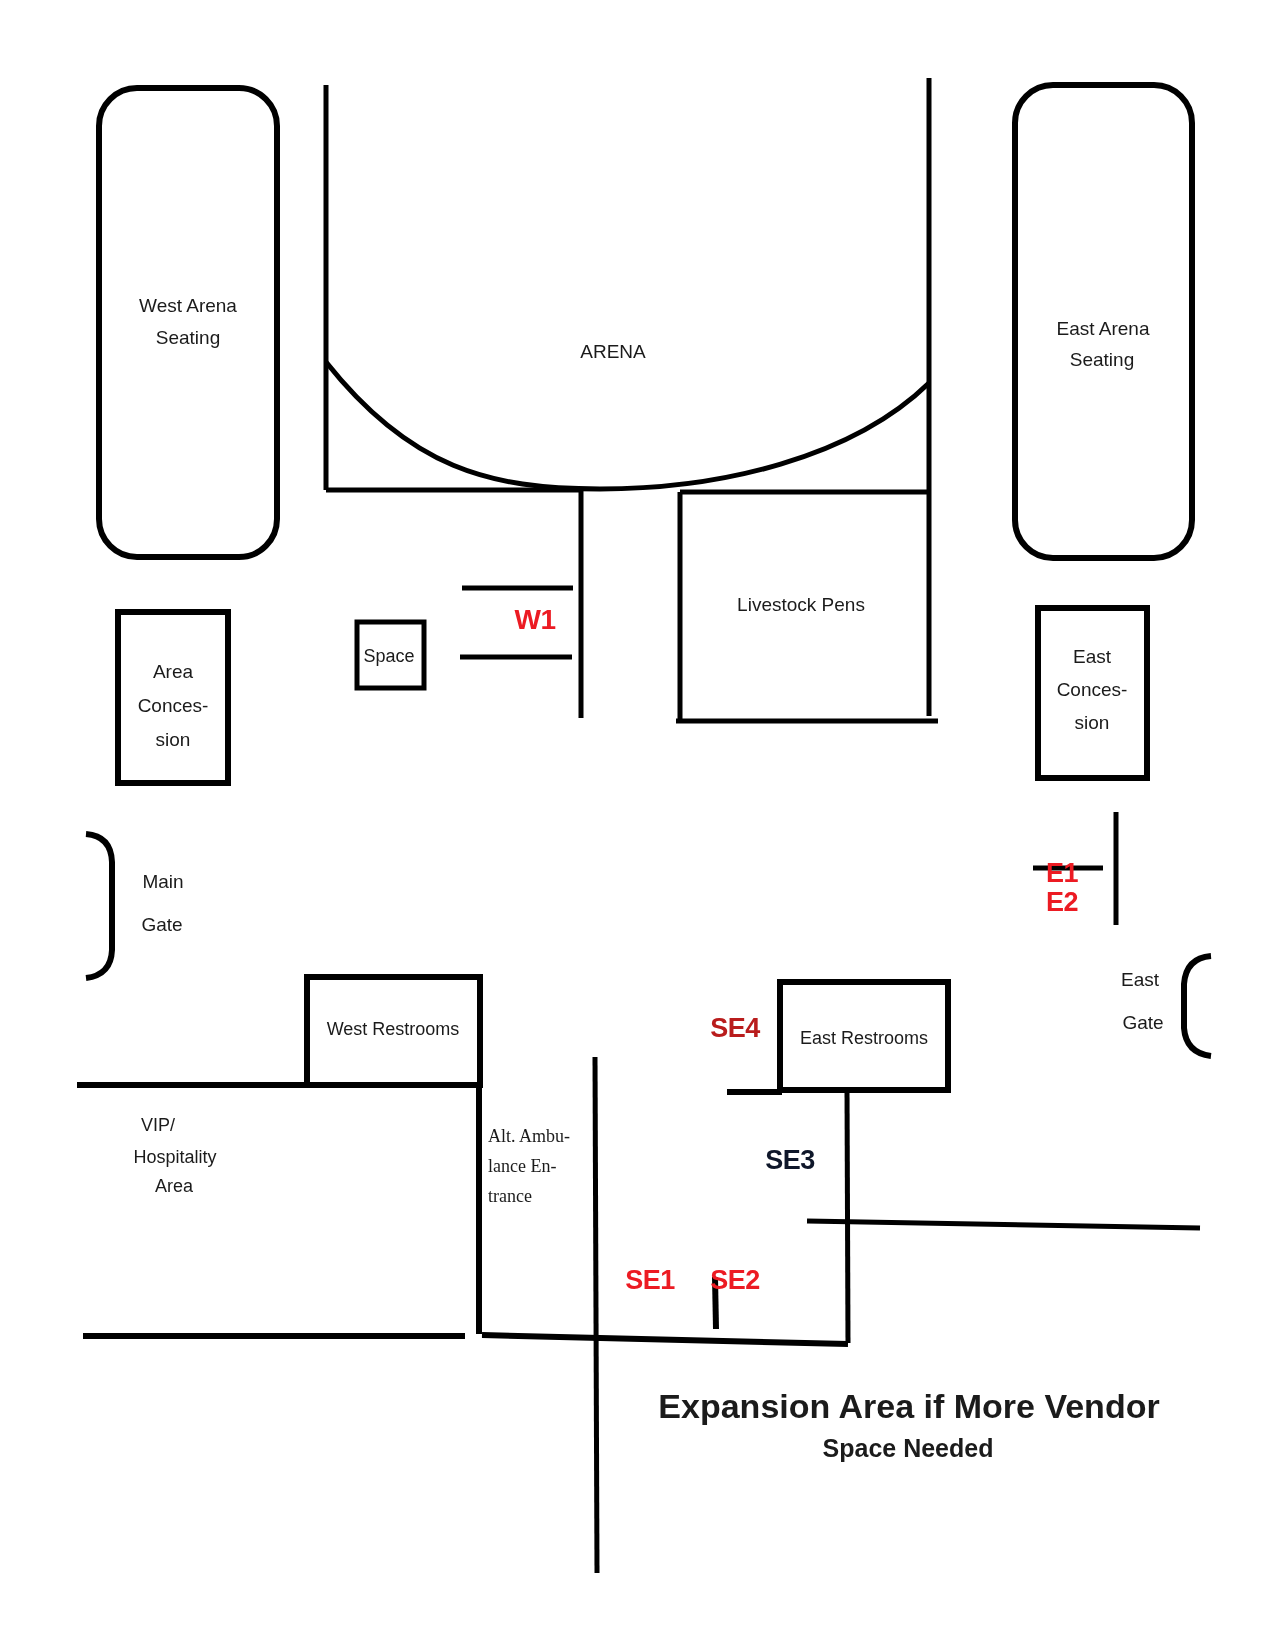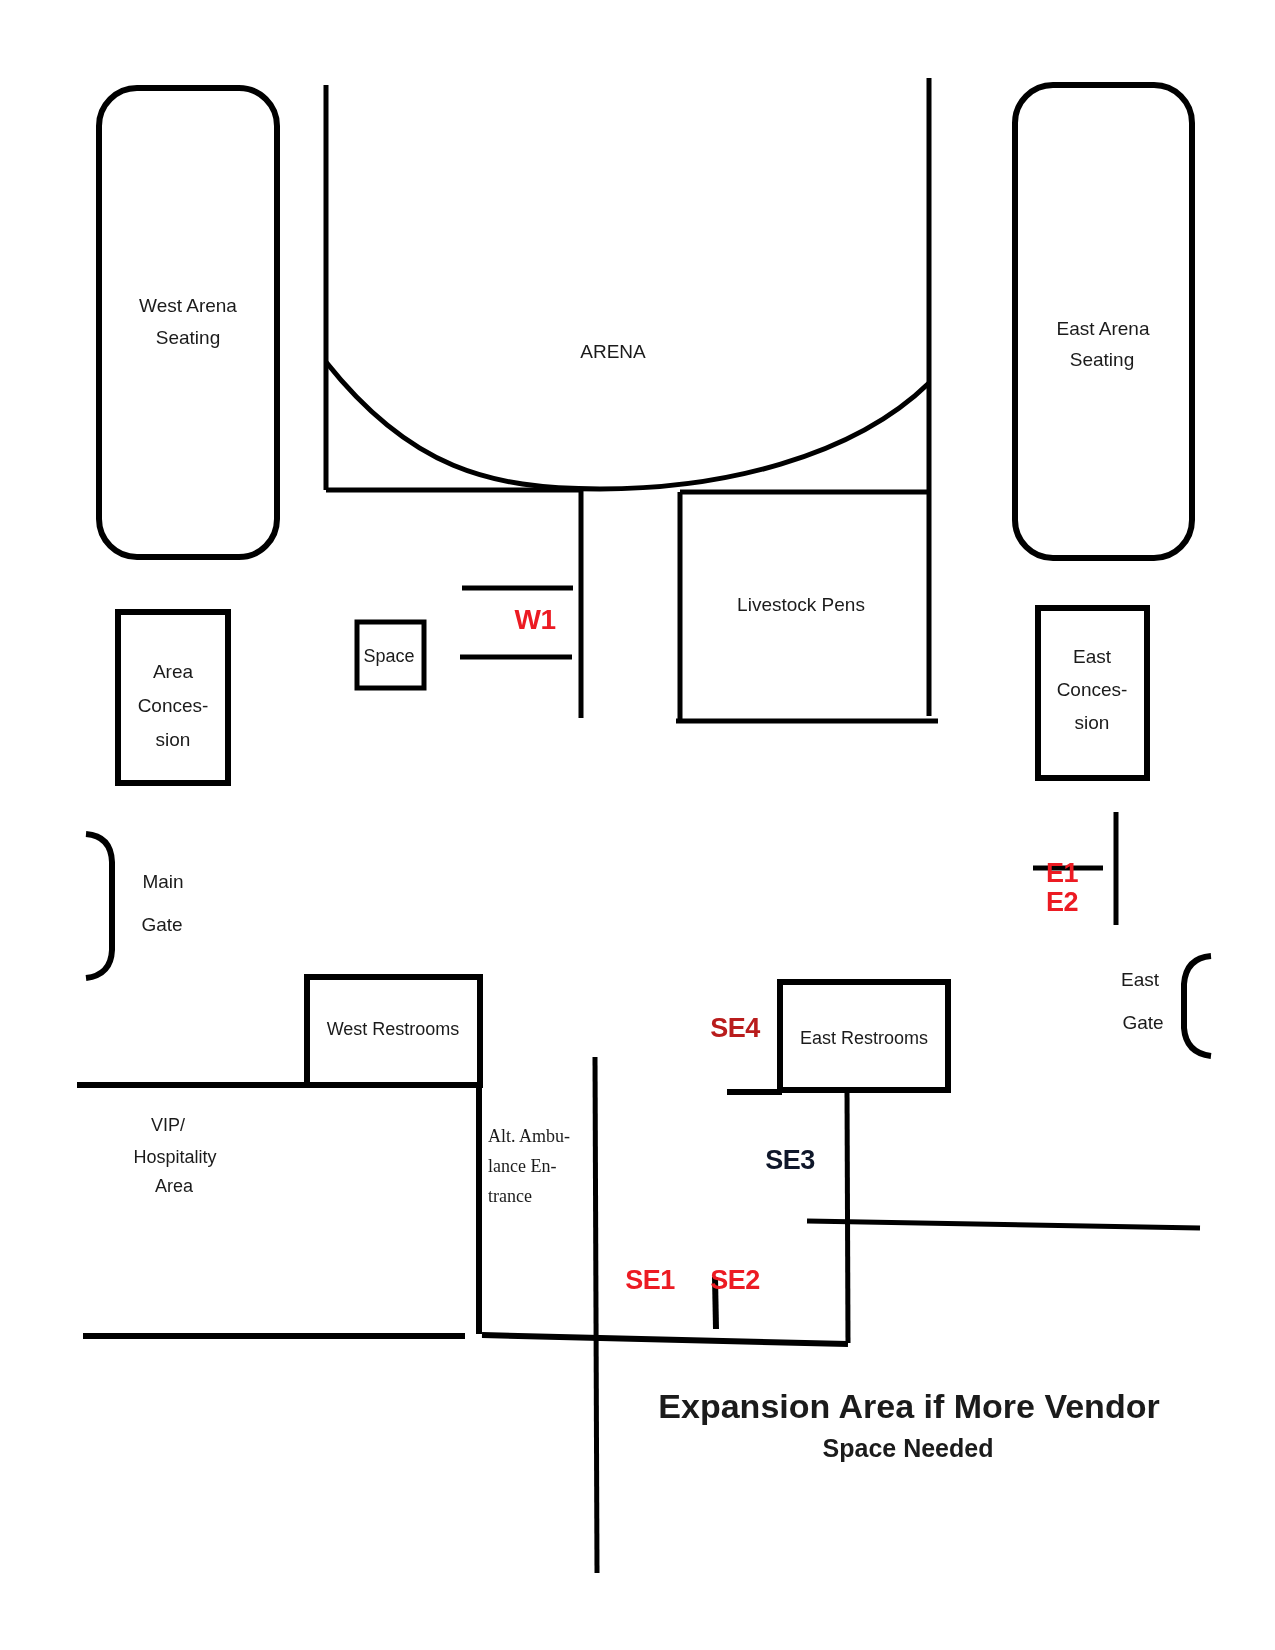--- a/index.html
+++ b/index.html
@@ -95,21 +95,21 @@
 
   <div class="lbl" style="left:163px;top:881px;font-size:19px">Main</div>
   <div class="lbl" style="left:162px;top:924px;font-size:19px">Gate</div>
 
   <div class="lbl" style="left:393px;top:1029px;font-size:18px">West Restrooms</div>
   <div class="lbl" style="left:864px;top:1038px;font-size:18px">East Restrooms</div>
 
   <div class="lbl" style="left:1140px;top:979px;font-size:19px">East</div>
   <div class="lbl" style="left:1143px;top:1022px;font-size:19px">Gate</div>
 
-  <div class="lbl" style="left:168px;top:1125px;font-size:18px">VIP/</div>
+  <div class="lbl" style="left:158px;top:1125px;font-size:18px">VIP/</div>
   <div class="lbl" style="left:175px;top:1157px;font-size:18px">Hospitality</div>
   <div class="lbl" style="left:174px;top:1186px;font-size:18px">Area</div>
 
   <div class="lbl lbl-left" style="left:488px;top:1136px;font-size:18px">Alt. Ambu-</div>
   <div class="lbl lbl-left" style="left:488px;top:1166px;font-size:18px">lance En-</div>
   <div class="lbl lbl-left" style="left:488px;top:1196px;font-size:18px">trance</div>
 
   <div class="lbl bold" style="left:909px;top:1406px;font-size:34px">Expansion Area if More Vendor</div>
   <div class="lbl bold" style="left:908px;top:1448px;font-size:25px">Space Needed</div>
 

